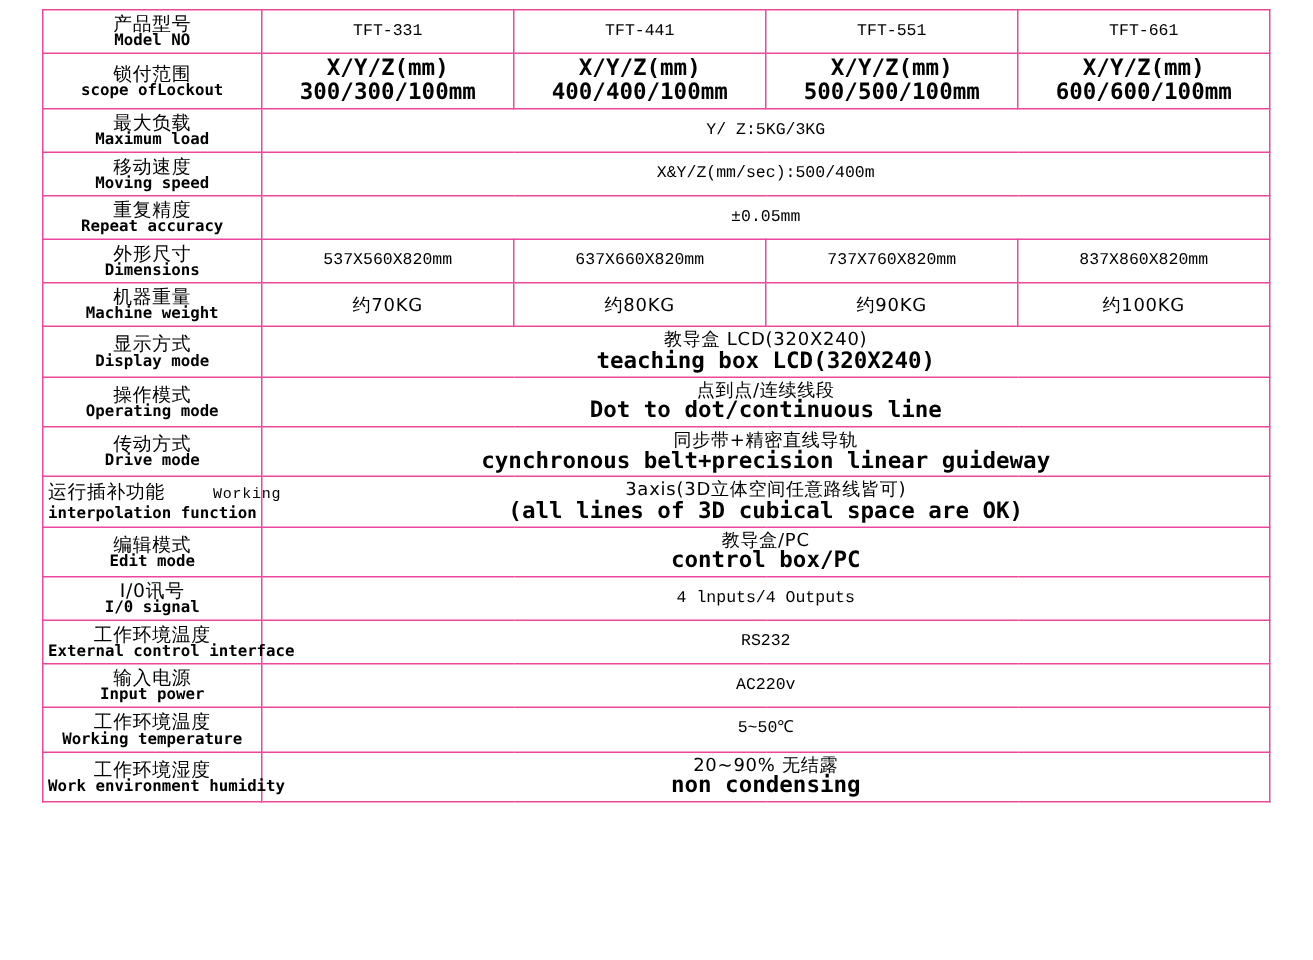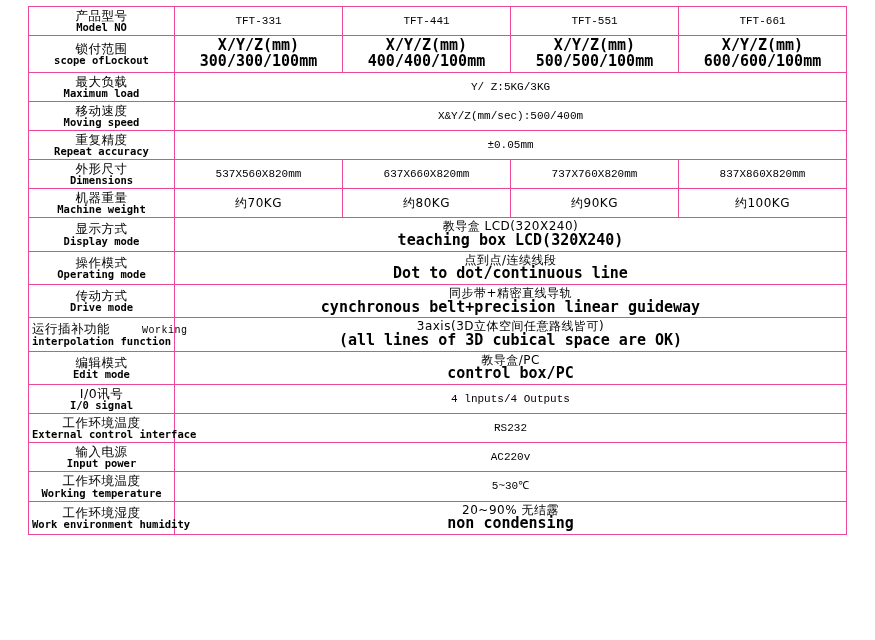--- a/index.html
+++ b/index.html
@@ -256,21 +256,21 @@
         <span class="en">Input power</span>
       </td>
       <td class="val val-mono" colspan="4">AC220v</td>
     </tr>
 
     <tr>
       <td class="label-cell tight">
         <span class="cn">工作环境温度</span>
         <span class="en">Working temperature</span>
       </td>
-      <td class="val val-mono" colspan="4">5~30℃</td>
+      <td class="val val-mono" colspan="4">5~50℃</td>
     </tr>
 
     <tr>
       <td class="label-cell tight">
         <span class="cn">工作环境湿度</span>
         <span class="en">Work environment humidity</span>
       </td>
       <td class="val tight" colspan="4">
         <span class="cn">20~90% 无结露</span>
         <span class="en">non condensing</span>

